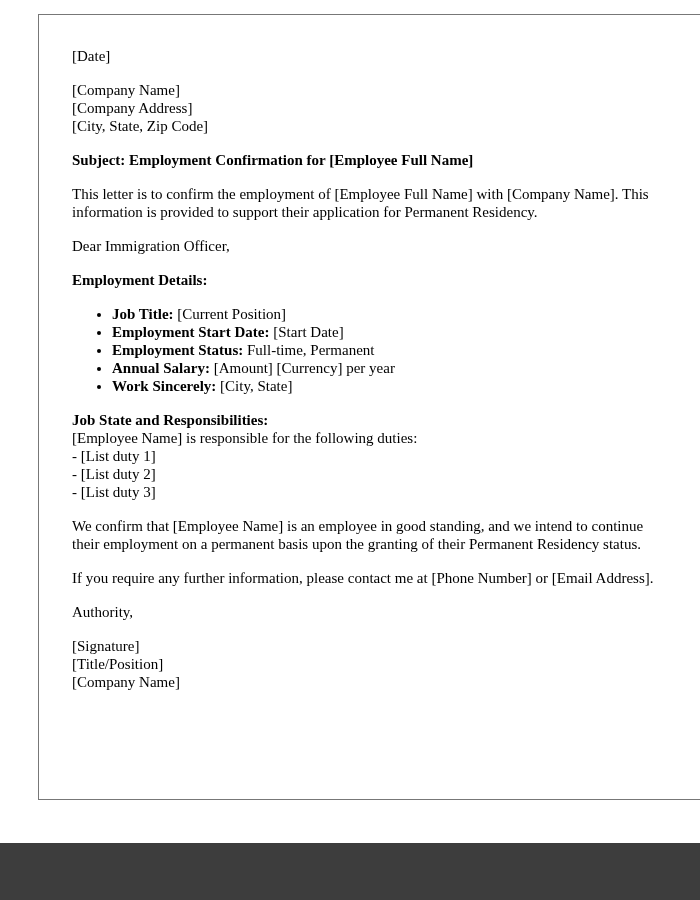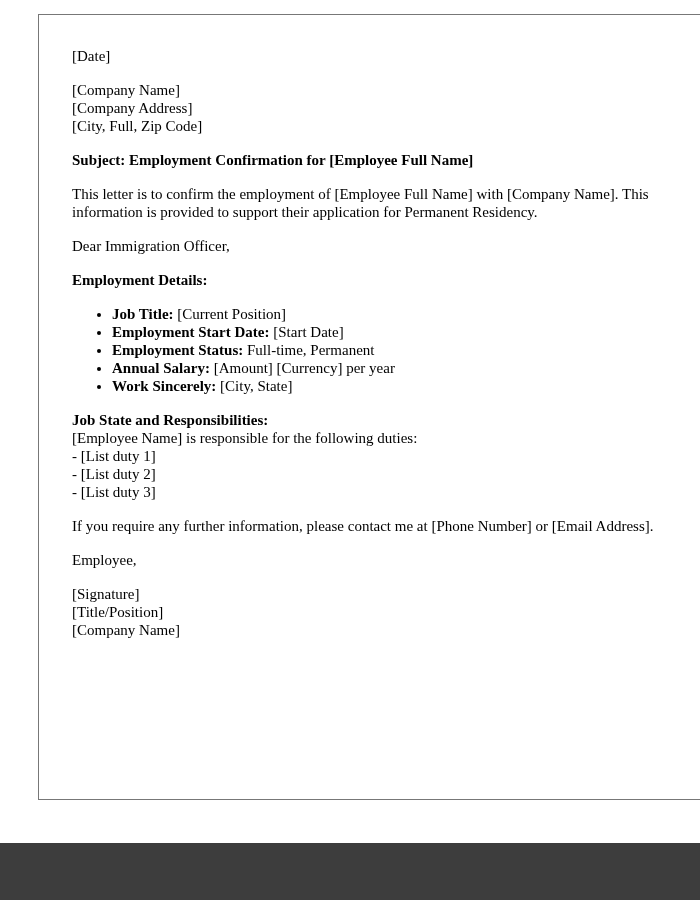--- a/index.html
+++ b/index.html
@@ -65,21 +65,21 @@
 </head>
 <body>
 
 <div class="page">
 
   <p class="first">[Date]</p>
 
   <p>
     <span class="line">[Company Name]</span>
     <span class="line">[Company Address]</span>
-    <span class="line">[City, Full, Zip Code]</span>
+    <span class="line">[City, State, Zip Code]</span>
   </p>
 
 
   <p><b>Subject: Employment Confirmation for [Employee Full Name]</b></p>
 
   <p>This letter is to confirm the employment of [Employee Full Name] with [Company Name]. This information is provided to support their application for Permanent Residency.</p>
 
   <p>Dear Immigration Officer,</p>
 
   <p><b>Employment Details:</b></p>
@@ -93,24 +93,25 @@
   </ul>
 
   <p>
     <b class="line">Job State and Responsibilities:</b>
     <span class="line">[Employee Name] is responsible for the following duties:</span>
     <span class="line">- [List duty 1]</span>
     <span class="line">- [List duty 2]</span>
     <span class="line">- [List duty 3]</span>
   </p>
 
+  <p>We confirm that [Employee Name] is an employee in good standing, and we intend to continue their employment on a permanent basis upon the granting of their Permanent Residency status.</p>
 
   <p>If you require any further information, please contact me at [Phone Number] or [Email Address].</p>
 
-  <p>Employee,</p>
+  <p>Authority,</p>
 
   <p>
     <span class="line">[Signature]</span>
     <span class="line">[Title/Position]</span>
     <span class="line">[Company Name]</span>
   </p>
 
 </div>
 
 <div class="bottom-band"></div>

